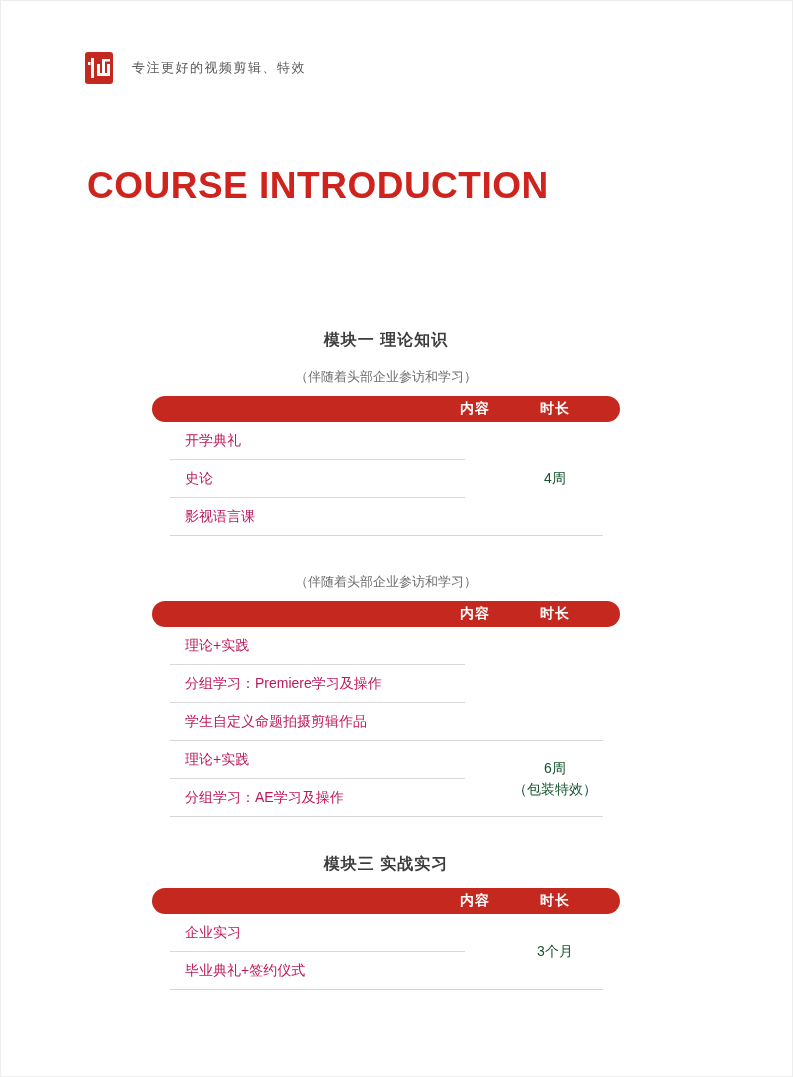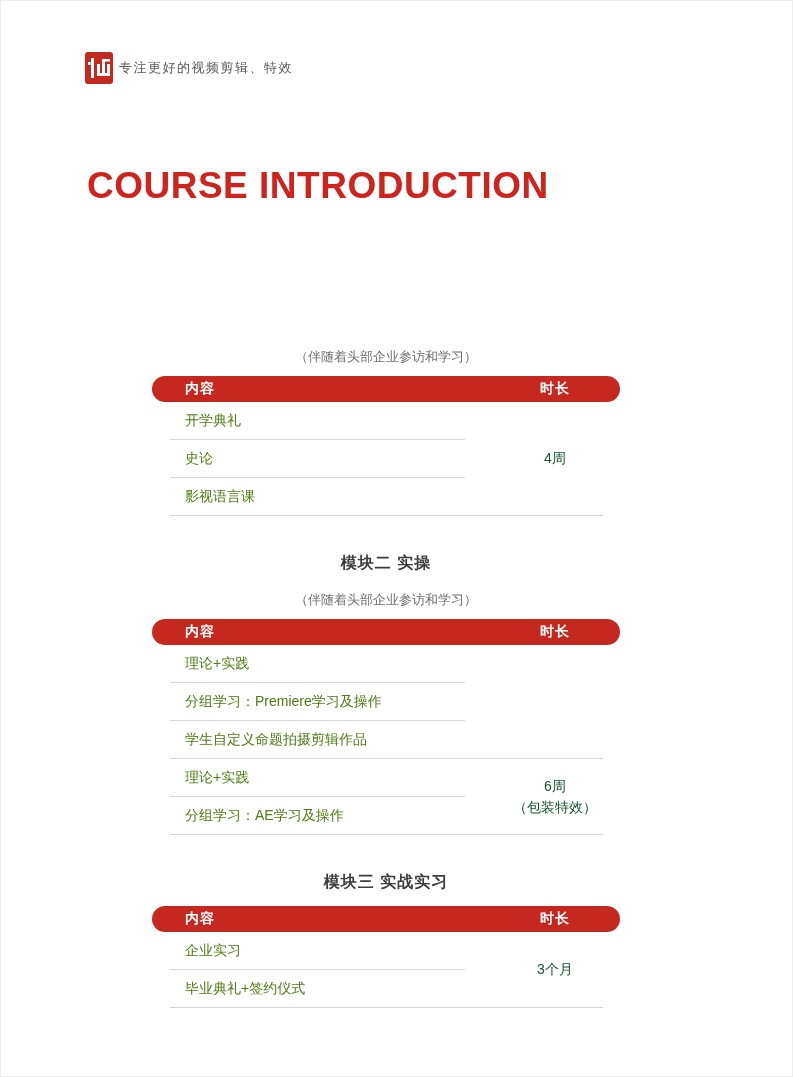--- a/index.html
+++ b/index.html
@@ -3,46 +3,46 @@
 <meta charset="utf-8">
 <style>
   :root { --accent:#C4281E; --title-red:#CE241D; }
   html,body { margin:0; padding:0; background:#ffffff; }
   .page {
     position:relative; width:793px; height:1077px; background:#fff;
     box-shadow: inset 0 0 0 1px #ededed;
     font-family:"Liberation Sans","DejaVu Sans",sans-serif;
     overflow:hidden;
   }
-  .brand { position:absolute; left:85px; top:52px; display:flex; align-items:center; gap:6px; }
+  .brand { position:absolute; left:85px; top:52px; display:flex; align-items:center; gap:19px; }
   .brand-logo { width:28px; height:32px; display:block; }
   .brand-tagline { font-size:13px; color:#5a5a5a; letter-spacing:1.5px; }
 
   .title-block { position:absolute; left:87px; top:166px; }
   .page-title { font-size:37px; font-weight:bold; color:var(--title-red); line-height:1.08; letter-spacing:0.5px; }
   .page-subtitle { font-size:20px; font-weight:bold; color:#3a3a3a; margin-top:4px; letter-spacing:2px; }
 
   .content { position:absolute; left:152px; top:330px; width:468px; }
   .module + .module { margin-top:37px; }
   .module-title { text-align:center; font-size:16px; font-weight:bold; color:#3d3d3d; line-height:20px; letter-spacing:1px; }
   .module-note { text-align:center; font-size:13px; color:#6f6f6f; line-height:17px; margin-top:18px; }
   .bar {
     margin-top:11px; height:26px; border-radius:13px; background:var(--accent);
     color:#fff; display:flex; align-items:center; font-size:14px; font-weight:bold;
   }
   .module-no-note .bar { margin-top:14px; }
-  .bar-left { flex:1; padding-left:33px; letter-spacing:1px; }
+  .bar-left { flex:1; padding-left:16px; letter-spacing:1px;text-align:right; }
   .bar-right { width:130px; text-align:center; letter-spacing:1px; }
   .group { display:flex; }
   .g-left { width:338px; }
   .g-right {
     width:130px; display:flex; flex-direction:column; justify-content:center;
     align-items:center; font-size:14px; color:#14532d; line-height:21px;
   }
-  .row { height:37px; display:flex; align-items:center; padding-left:33px; font-size:14px; color:#4d7c0f; box-sizing:border-box;text-align:center; }
+  .row { height:37px; display:flex; align-items:center; padding-left:33px; font-size:14px; color:#be185d; box-sizing:border-box;text-align:center; }
   .div-left { height:1px; background:#d9d9d9; margin-left:18px; width:295px; }
   .div-full { height:1px; background:#d6d6d6; margin-left:18px; width:433px; }
 </style>
 </head>
 <body>
 
 <div class="page">
 
   <div class="brand">
     <svg class="brand-logo" viewBox="0 0 28 32" xmlns="http://www.w3.org/2000/svg">
@@ -58,20 +58,21 @@
     <span class="brand-tagline">专注更好的视频剪辑、特效</span>
   </div>
 
   <div class="title-block">
     <div class="page-title">COURSE INTRODUCTION</div>
   </div>
 
   <div class="content">
 
     <div class="module">
+      <div class="module-title">模块一 理论知识</div>
       <div class="module-note">（伴随着头部企业参访和学习）</div>
       <div class="bar">
         <span class="bar-left">内容</span>
         <span class="bar-right">时长</span>
       </div>
       <div class="group">
         <div class="g-left">
           <div class="row">开学典礼</div>
           <div class="div-left"></div>
           <div class="row">史论</div>
@@ -79,21 +80,20 @@
           <div class="row">影视语言课</div>
         </div>
         <div class="g-right">
           <span>4周</span>
         </div>
       </div>
       <div class="div-full"></div>
     </div>
 
     <div class="module">
-      <div class="module-title">模块二 实操</div>
       <div class="module-note">（伴随着头部企业参访和学习）</div>
       <div class="bar">
         <span class="bar-left">内容</span>
         <span class="bar-right">时长</span>
       </div>
       <div class="group">
         <div class="g-left">
           <div class="row">理论+实践</div>
           <div class="div-left"></div>
           <div class="row">分组学习：Premiere学习及操作</div>

